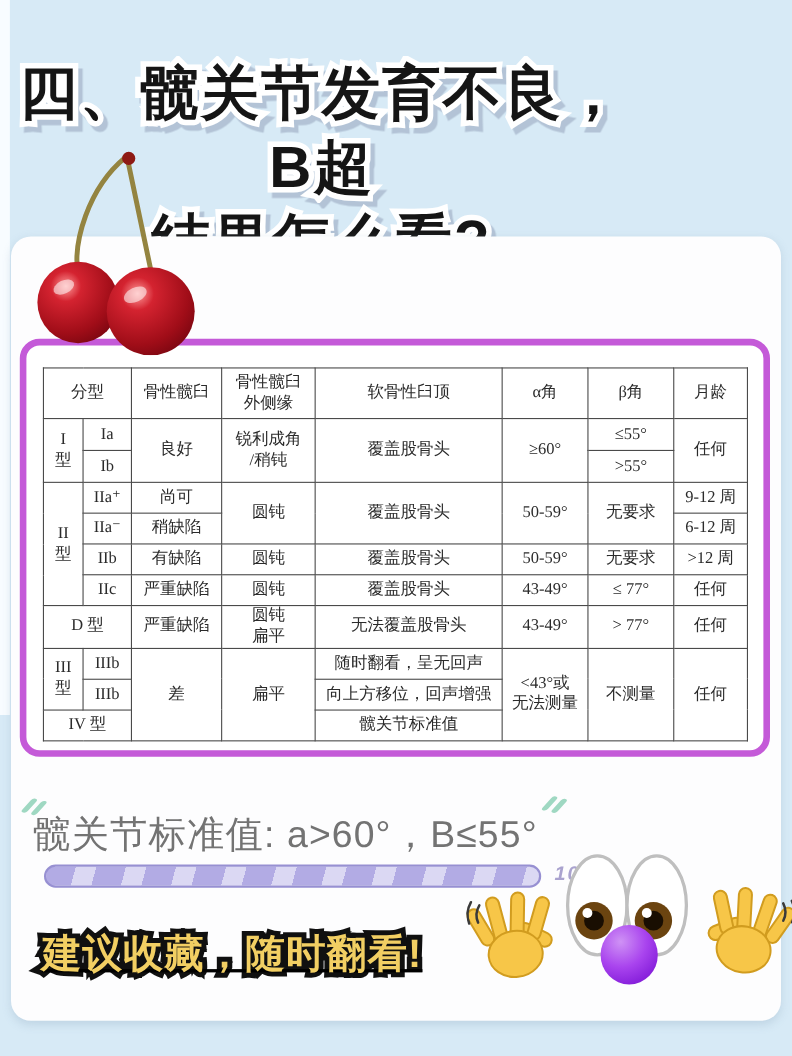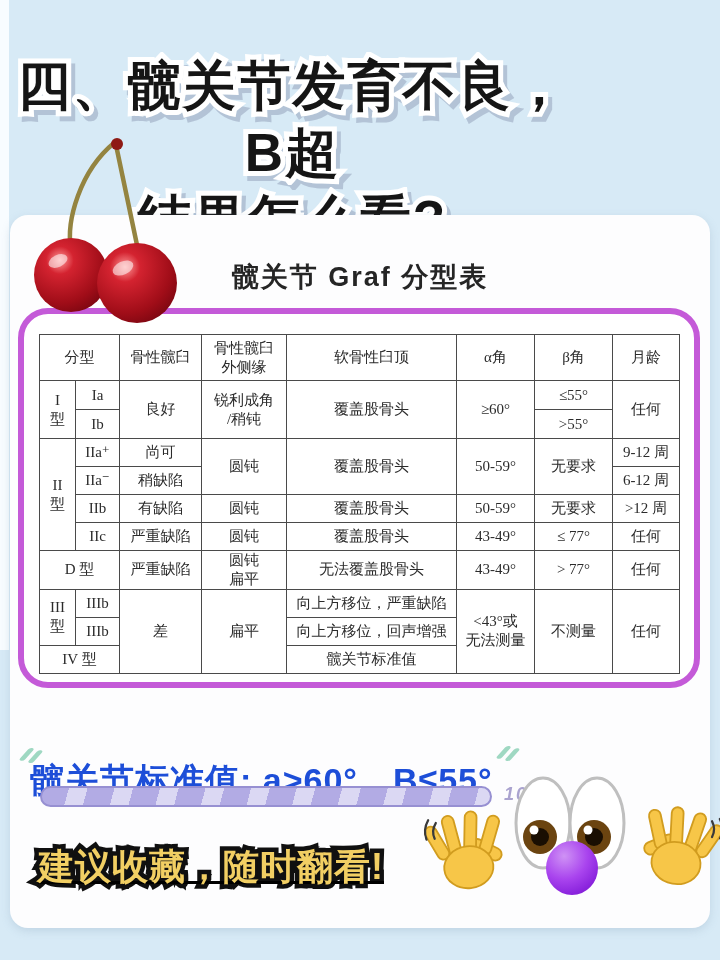--- a/index.html
+++ b/index.html
@@ -28,39 +28,39 @@
     box-shadow:0 3px 8px rgba(140,165,190,.30);
   }
   .table-title{
     position:absolute;top:44px;left:0;width:100%;text-align:center;
     font-size:27px;font-weight:700;color:#252525;letter-spacing:2px;
   }
 
   
   .purple-frame{
     position:absolute;left:8px;top:93px;width:682px;height:380px;
-    box-sizing:border-box;border:6px solid #c45ad8;border-radius:30px;
+    box-sizing:border-box;border:6px solid #c45ad8;border-radius:18px;
     background:#ffffff;
   }
   table.graf{
     position:absolute;left:15px;top:20px;width:640px;
     border-collapse:collapse;table-layout:fixed;
     font-family:"Liberation Serif","DejaVu Serif",serif;
     color:#2b2b2b;
   }
   table.graf td{
     border:1.5px solid #4a4a4a;text-align:center;vertical-align:middle;
     white-space:pre-line;font-size:15px;padding:0 1px;line-height:1.25;
   }
   td.rm{font-size:16px;}
 
   
   .standard-line{
-    position:absolute;left:20px;top:543px;width:max-content;
-    font-size:34px;font-weight:700;color:#1d4ed8;letter-spacing:1px;
+    position:absolute;left:20px;top:521px;width:max-content;
+    font-size:34px;font-weight:400;color:#737373;letter-spacing:1px;
   }
   .tickpair{position:absolute;display:flex;gap:4px;}
   .tickpair.open{left:-6px;top:-10px;transform:rotate(14deg);}
   .tickpair.close{right:-22px;top:-12px;transform:rotate(14deg);}
   .tick{width:5px;height:15px;background:#9fd8c2;border-radius:3px;transform:skewX(-28deg);}
 
   
   .progress{
     position:absolute;left:30px;top:571px;width:452px;height:21px;
     box-sizing:border-box;border:2.5px solid #9790d2;border-radius:12px;
@@ -102,21 +102,20 @@
       <span class="back">四、髋关节发育不良，B超</span>
       <span class="front">四、髋关节发育不良，B超</span>
     </div>
     <div class="sticker title-line">
       <span class="back">结果怎么看?</span>
       <span class="front">结果怎么看?</span>
     </div>
   </div>
 
   <div class="card">
-    <div class="table-title">髋关节 Graf 分型表</div>
 
     <div class="purple-frame">
       <table class="graf">
         <colgroup>
           <col style="width:36px">
             <col style="width:44px">
             <col style="width:82px">
             <col style="width:85px">
           <col style="width:170px">
             <col style="width:78px">
@@ -193,21 +192,21 @@
           <td class="rm">43-49°</td>
           <td class="rm">&gt; 77°</td>
           <td>任何</td>
         </tr>
         <tr style="height:28px">
           <td rowspan="2" class="rm">III
 型</td>
           <td class="rm">IIIb</td>
           <td rowspan="3">差</td>
           <td rowspan="3">扁平</td>
-          <td>向上方移位，严重缺陷</td>
+          <td>随时翻看，呈无回声</td>
           <td rowspan="3" class="rm">&lt;43°或
 无法测量</td>
           <td rowspan="3">不测量</td>
           <td rowspan="3">任何</td>
         </tr>
         <tr style="height:28px">
           <td class="rm">IIIb</td>
           <td>向上方移位，回声增强</td>
         </tr>
         <tr style="height:28px">

